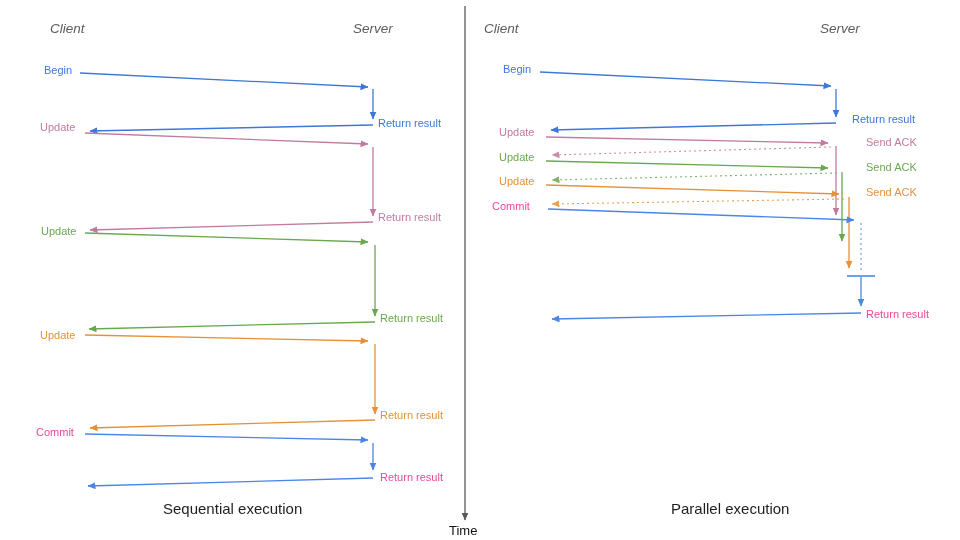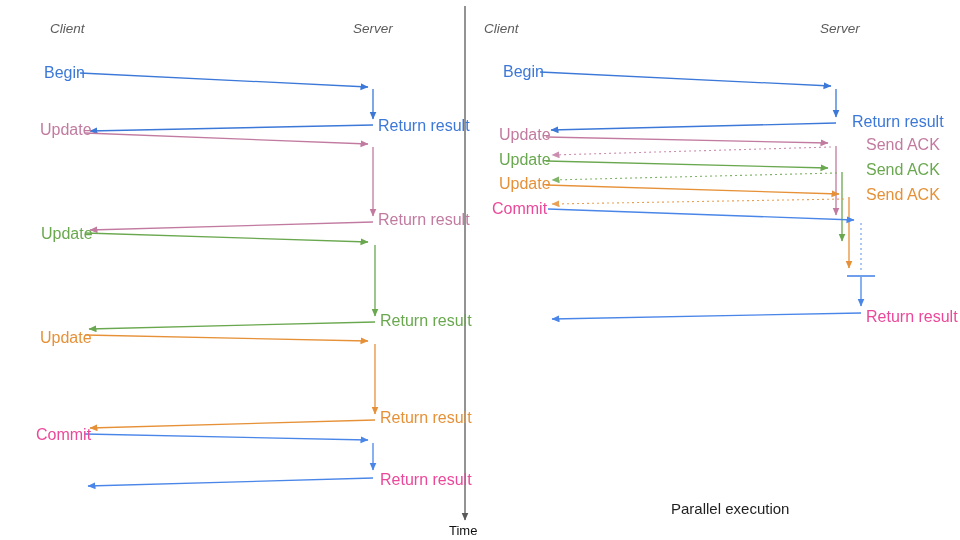--- a/index.html
+++ b/index.html
@@ -1,19 +1,19 @@
 <!DOCTYPE html>
 <html><head>
 <meta charset="utf-8">
 <style>
   html,body{margin:0;padding:0;background:#fff;}
   #canvas{position:relative;width:960px;height:540px;background:#ffffff;overflow:hidden;
           font-family:"Liberation Sans", sans-serif;}
   #arrows{position:absolute;left:0;top:0;width:960px;height:540px;}
-  .lbl{position:absolute;font-size:16px;line-height:1.1;white-space:nowrap;}
+  .lbl{position:absolute;font-size:11px;line-height:1.1;white-space:nowrap;}
   .hdr{font-size:13.5px;font-style:italic;color:#5c5c5c;}
   .cap{font-size:15px;color:#1f1f1f;}
   .time{font-size:13px;color:#111111;text-align:center;}
   .c-blue1{color:#3c78d8}.c-blue2{color:#ec4899}.c-pink{color:#c27ba0}
   .c-green{color:#6aa84f}.c-orange{color:#e69138}
   line{stroke-width:1.3;fill:none;}
   .s-blue1{stroke:#3c78d8}.s-blue2{stroke:#4a86e8}.s-pink{stroke:#c27ba0}
   .s-green{stroke:#6aa84f}.s-orange{stroke:#e69138}.s-gray{stroke:#595959}
   .dot{stroke-dasharray:2 3;stroke-width:1.1;opacity:.85}
   .bar{stroke-width:1.6}
@@ -110,20 +110,21 @@
   <span class="lbl c-blue1" style="left:44px;top:64px">Begin</span>
   <span class="lbl c-blue1" style="left:378px;top:117px">Return result</span>
   <span class="lbl c-pink" style="left:40px;top:121px">Update</span>
   <span class="lbl c-pink" style="left:378px;top:211px">Return result</span>
   <span class="lbl c-green" style="left:41px;top:225px">Update</span>
   <span class="lbl c-green" style="left:380px;top:312px">Return result</span>
   <span class="lbl c-orange" style="left:40px;top:329px">Update</span>
   <span class="lbl c-orange" style="left:380px;top:409px">Return result</span>
   <span class="lbl c-blue2" style="left:36px;top:426px">Commit</span>
   <span class="lbl c-blue2" style="left:380px;top:471px">Return result</span>
+  <span class="lbl cap" style="left:163px;top:501px">Sequential execution</span>
 
   <span class="lbl hdr" style="left:484px;top:22px">Client</span>
   <span class="lbl hdr" style="left:820px;top:22px">Server</span>
 
   <span class="lbl c-blue1" style="left:503px;top:63px">Begin</span>
   <span class="lbl c-blue1" style="left:852px;top:113px">Return result</span>
   <span class="lbl c-pink" style="left:499px;top:126px">Update</span>
   <span class="lbl c-pink" style="left:866px;top:136px">Send ACK</span>
   <span class="lbl c-green" style="left:499px;top:151px">Update</span>
   <span class="lbl c-green" style="left:866px;top:161px">Send ACK</span>

